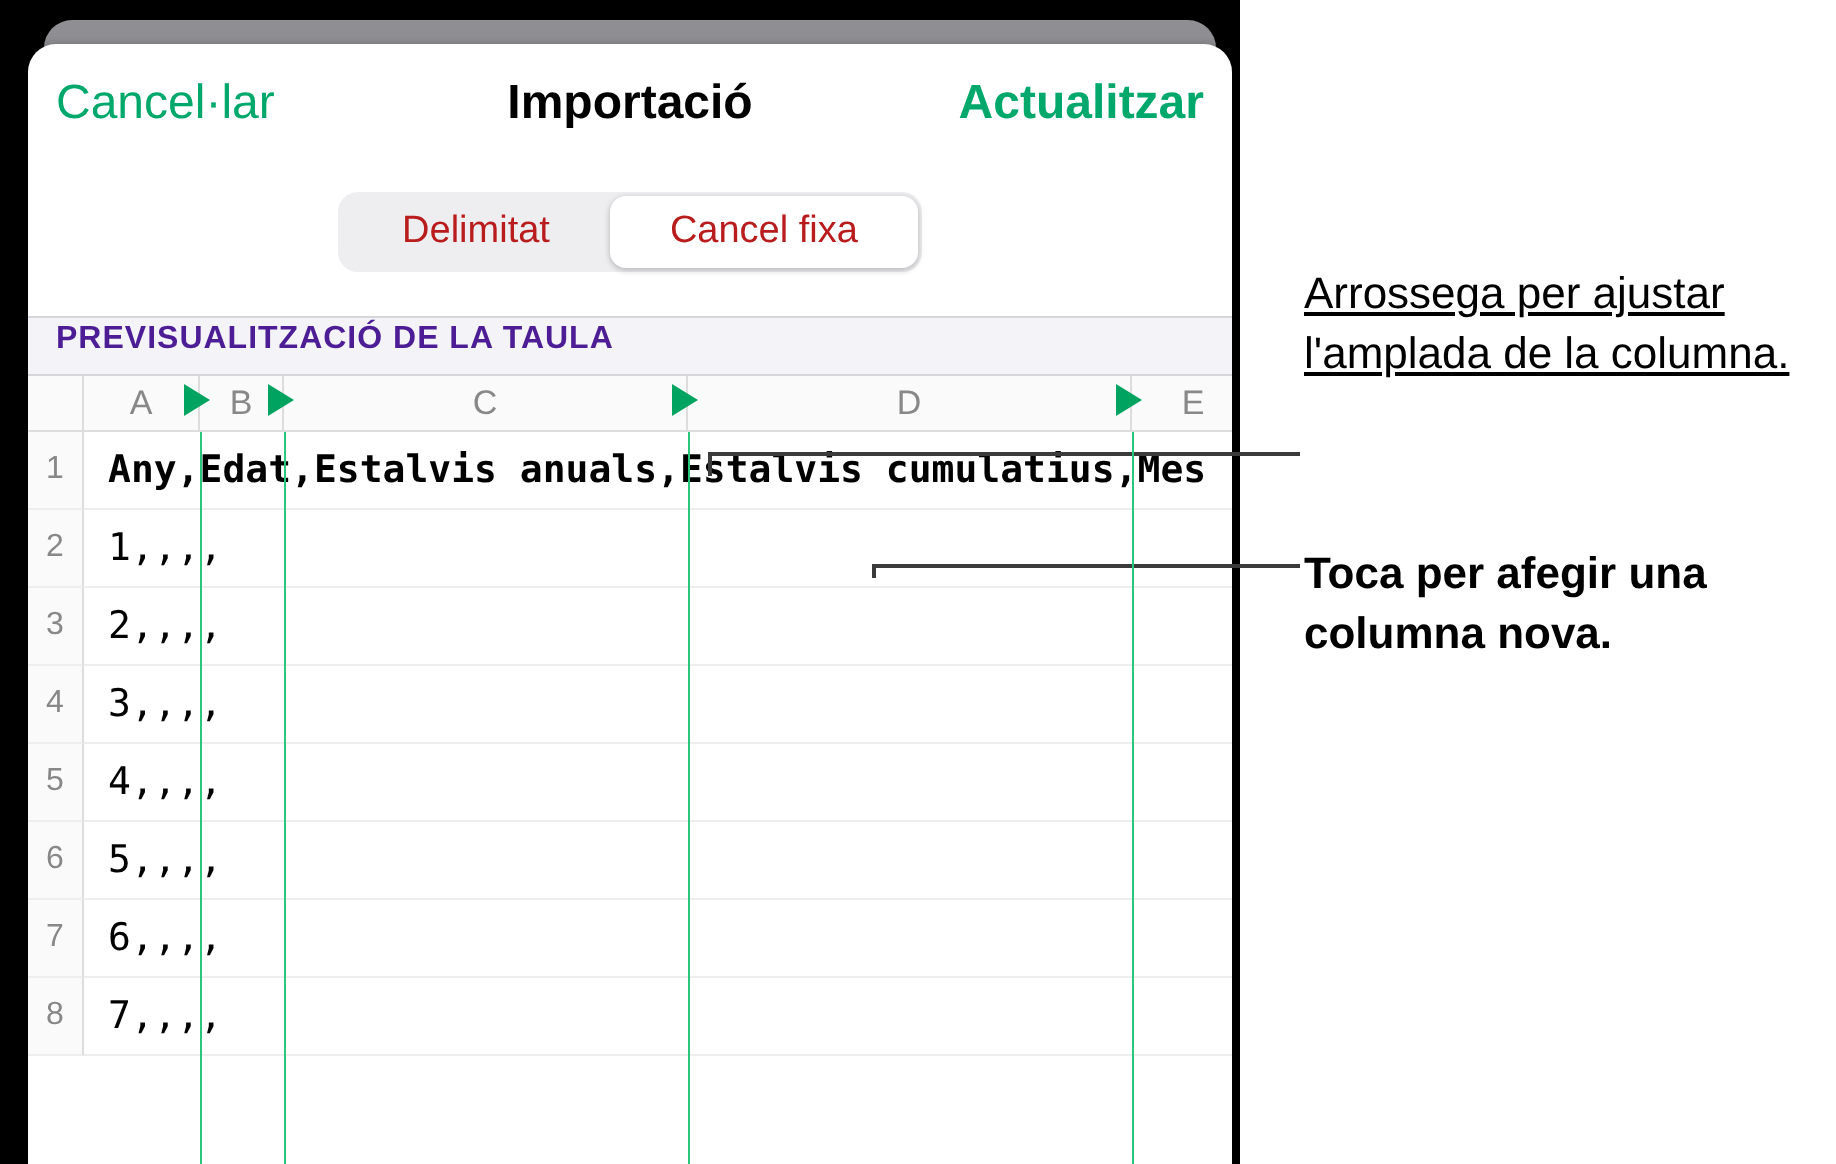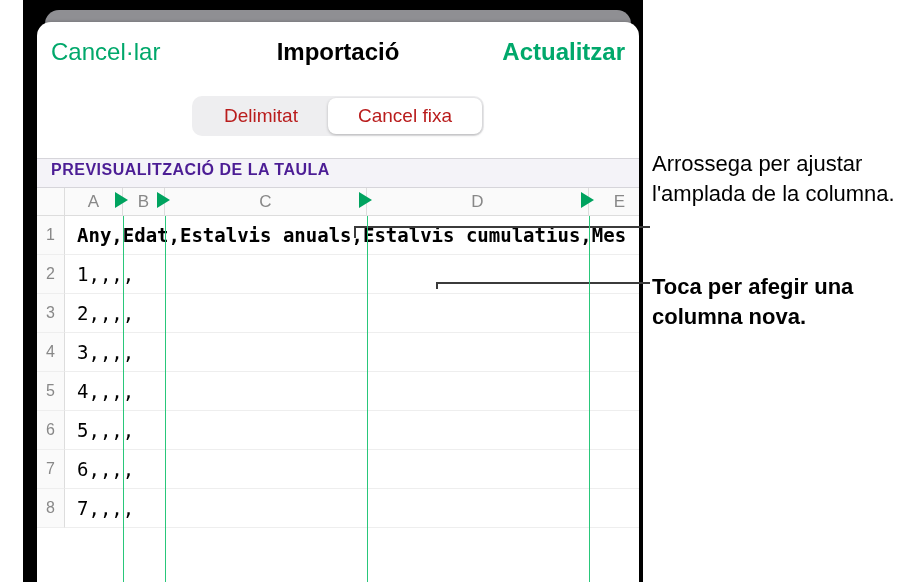--- a/index.html
+++ b/index.html
@@ -10,21 +10,20 @@
       height: 582px;
       position: relative;
       overflow: hidden;
     }
     .outer {
       position: absolute;
       left: 0; top: 0;
       width: 620px;
       height: 582px;
       background: #000;
-      margin-left: 23px;
     }
     .sheet-bg {
       position: absolute;
       left: 22px; right: 12px; top: 10px;
       height: 20px;
       background: #8f8f93;
       border-radius: 14px 14px 0 0;
     }
     .panel {
       position: absolute;
@@ -184,21 +183,21 @@
       position: absolute;
       left: 620px; top: 0;
       width: 298px; height: 582px;
     }
     .callout {
       position: absolute;
       font-size: 22px;
       color: #000;
       line-height: 1.35;
     }
-    .c1 { top: 149px; left: 32px; width: 260px; }
+    .c1 { top: 132px; left: 32px; width: 260px; text-decoration: underline; }
     .c2 { top: 272px; left: 32px; width: 260px; font-weight: bold; }
     .lead {
       position: absolute;
       background: #3b3b3b;
     }
     .lead1a { left: 354px; top: 226px; width: 296px; height: 1.5px; }
     .lead1b { left: 354px; top: 226px; width: 1.5px; height: 12px; }
     .lead2a { left: 436px; top: 282px; width: 214px; height: 1.5px; }
     .lead2b { left: 436px; top: 282px; width: 1.5px; height: 7px; }
   </style>

